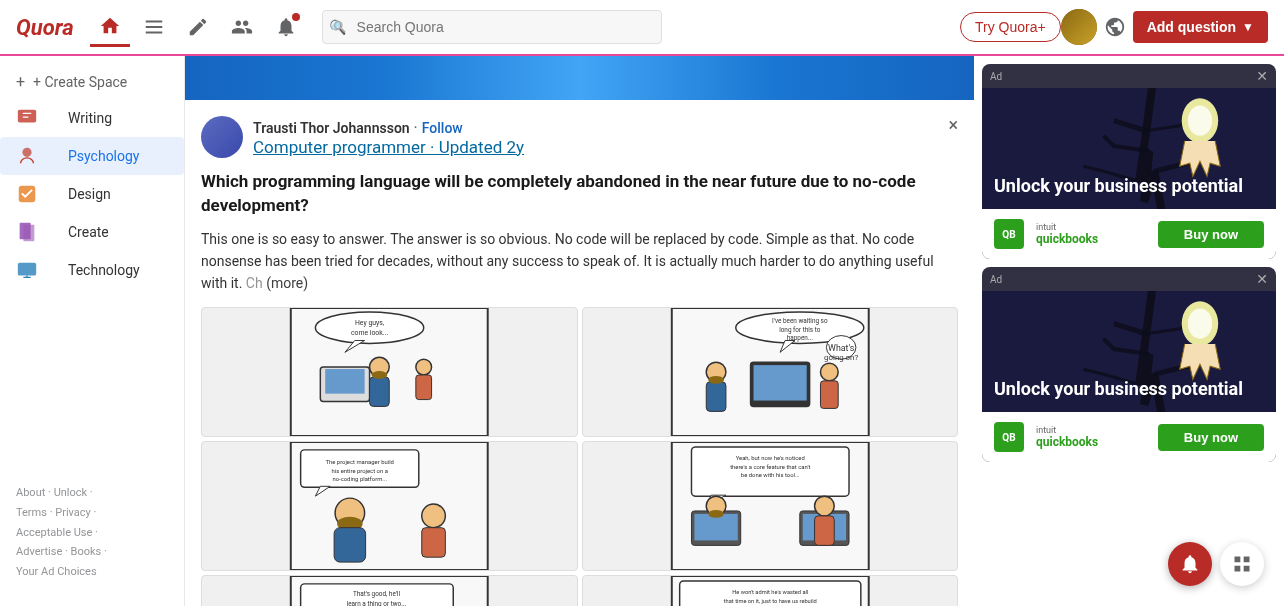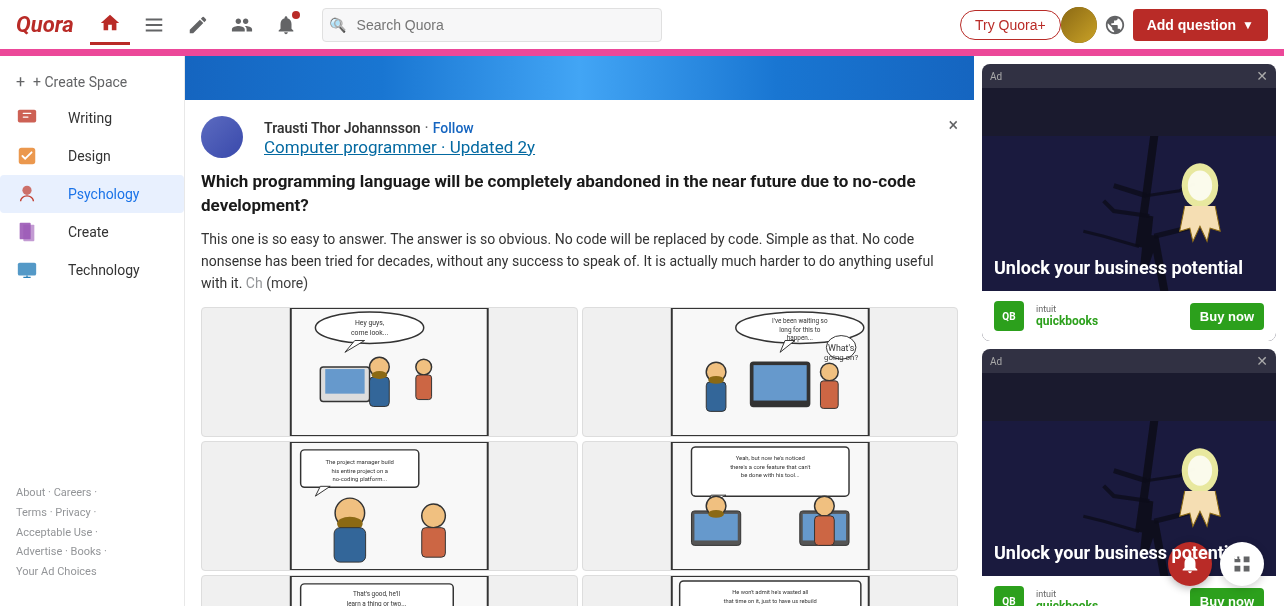--- a/index.html
+++ b/index.html
@@ -1,20 +1,20 @@
 <!DOCTYPE html>
 <html><head>
   <meta charset="utf-8">
   <style>
     * { box-sizing: border-box; margin: 0; padding: 0; }
     body { font-family: -apple-system, BlinkMacSystemFont, 'Segoe UI', Roboto, sans-serif; background: #fff; overflow: hidden; }
 
     
     .app { display: flex; flex-direction: column; height: 606px; width: 1284px; }
-    .header { display: flex; align-items: center; padding: 0 16px; height: 56px; border-bottom: 7px solid #ec4899; background: #fff; flex-shrink: 0; gap: 8px; }
+    .header { display: flex; align-items: center; padding: 0 16px; height: 56px; border-bottom: 2px solid #ec4899; background: #fff; flex-shrink: 0; gap: 8px; }
     .main-layout { display: flex; flex: 1; overflow: hidden; }
     .sidebar { width: 185px; flex-shrink: 0; padding: 8px 0; border-right: 1px solid #e8e8e8; display: flex; flex-direction: column; overflow-y: auto; }
     .content { flex: 1; overflow-y: auto; padding: 0; background: #fff; }
     .right-panel { width: 310px; flex-shrink: 0; padding: 8px; overflow-y: auto; background: #fff; }
 
     
     .logo { color: #b92b27; font-size: 22px; font-weight: 700; font-style: italic; margin-right: 8px; cursor: pointer; }
     .nav-icons { display: flex; gap: 4px; align-items: center; }
     .nav-icon { width: 40px; height: 40px; display: flex; align-items: center; justify-content: center; border-radius: 4px; cursor: pointer; position: relative; color: #636466; font-size: 20px; }
     .nav-icon.active { color: #b92b27; border-bottom: 3px solid #b92b27; border-radius: 0; }
@@ -37,21 +37,21 @@
     .sidebar-label { font-size: 14px; margin-left: 20px; }
     .create-space { display: flex; align-items: center; gap: 8px; padding: 8px 16px; cursor: pointer; color: #636466; font-size: 14px; }
     .create-space-icon { font-size: 16px; color: #636466; }
     .sidebar-footer { margin-top: auto; padding: 16px; font-size: 11px; color: #939598; line-height: 1.8; }
 
     
     .top-banner { background: linear-gradient(90deg, #1565c0, #1976d2); height: 44px; margin: 0; display: flex; align-items: center; justify-content: center; }
 
     .post-card { background: #fff; padding: 16px; border-bottom: 1px solid #e0e0e0; }
     .post-header { display: flex; align-items: flex-start; justify-content: space-between; margin-bottom: 12px; }
-    .post-author { display: flex; align-items: center; gap: 21px; }
+    .post-author { display: flex; align-items: center; gap: 10px; }
     .author-avatar { width: 42px; height: 42px; border-radius: 50%; background: linear-gradient(135deg, #5c6bc0, #3949ab); flex-shrink: 0; }
     .author-info { display: flex; flex-direction: column; }
     .author-name { font-size: 14px; font-weight: 600; color: #333; }
     .follow-link { color: #1565c0; font-size: 14px; font-weight: 500; cursor: pointer; }
     .author-meta { font-size: 17px; color: #0369a1; text-decoration: underline; }
     .close-btn { color: #636466; cursor: pointer; font-size: 18px; line-height: 1; }
 
     .post-title { font-size: 17px; font-weight: 700; color: #1a1a1a; margin-bottom: 10px; line-height: 1.4; }
     .post-text { font-size: 14px; color: #333; line-height: 1.6; }
     .post-text .more-link { color: #404040; cursor: pointer; }
@@ -60,27 +60,27 @@
     .comic-panel { background: #f0f0f0; border: 1px solid #ddd; border-radius: 4px; height: 130px; overflow: hidden; display: flex; align-items: center; justify-content: center; position: relative; }
     
     
     .comic-panel svg { width: 100%; height: 100%; }
 
     
     .ad-panel { background: #1a1a2e; border-radius: 8px; overflow: hidden; margin-bottom: 8px; position: relative; }
     .ad-top-bar { display: flex; justify-content: space-between; align-items: center; padding: 4px 8px; background: rgba(255,255,255,0.1); }
     .ad-label { font-size: 10px; color: #aaa; }
     .ad-close { color: #aaa; cursor: pointer; font-size: 14px; }
-    .ad-image { height: 155px; background: linear-gradient(135deg, #1a1a3e 0%, #2d2d5e 40%, #1a3a6e 70%, #2a4a7e 100%); display: flex; align-items: center; justify-content: center; position: relative; overflow: hidden; margin-top: 48px; }
+    .ad-image { height: 121px; background: linear-gradient(135deg, #1a1a3e 0%, #2d2d5e 40%, #1a3a6e 70%, #2a4a7e 100%); display: flex; align-items: center; justify-content: center; position: relative; overflow: hidden; }
     .ad-text-overlay { position: absolute; left: 20px; bottom: 20px; color: #fff; }
     .ad-footer { display: flex; align-items: center; justify-content: space-between; padding: 10px 12px; background: #fff; }
     .ad-brand { display: flex; align-items: center; gap: 8px; }
     .qb-logo { width: 28px; height: 28px; background: #2ca01c; border-radius: 4px; display: flex; align-items: center; justify-content: center; color: #fff; font-size: 10px; font-weight: 700; }
     .qb-text { font-size: 13px; font-weight: 600; color: #2ca01c; }
-    .buy-now-btn { background: #2ca01c; color: #fff; border: none; border-radius: 4px; padding: 6px 10px; font-size: 13px; font-weight: 600; cursor: pointer; margin-left: 27px; }
+    .buy-now-btn { background: #2ca01c; color: #fff; border: none; border-radius: 4px; padding: 6px 26px; font-size: 13px; font-weight: 600; cursor: pointer; margin-left: 27px; }
 
     
     .bell-badge { position: absolute; top: 6px; right: 6px; width: 8px; height: 8px; background: #b92b27; border-radius: 50%; }
   </style>
 </head>
 <body>
 
 <div class="app">
 
   <header class="header">
@@ -157,40 +157,40 @@
       <div class="sidebar-item">
         <span class="sidebar-icon">
           <svg width="22" height="22" viewBox="0 0 24 24">
               <rect x="2" y="3" width="20" height="14" rx="2" fill="#c0392b" opacity="0.8"></rect>
               <path d="M8 7h8M8 11h5" stroke="#fff" stroke-width="1.5" stroke-linecap="round"></path>
             </svg>
         </span>
         <span class="sidebar-label">Writing</span>
       </div>
 
+      <div class="sidebar-item active">
+        <span class="sidebar-icon">
+          <svg width="22" height="22" viewBox="0 0 24 24">
+              <circle cx="12" cy="8" r="5" fill="#c0392b" opacity="0.7"></circle>
+              <path d="M5 20c0-3.31 3.13-6 7-6s7 2.69 7 6" stroke="#c0392b" stroke-width="1.5" fill="none"></path>
+            </svg>
+        </span>
+        <span class="sidebar-label">Psychology</span>
+      </div>
+
       <div class="sidebar-item">
         <span class="sidebar-icon">
           <svg width="22" height="22" viewBox="0 0 24 24">
               <rect x="3" y="3" width="18" height="18" rx="3" fill="#e67e22" opacity="0.8"></rect>
               <path d="M7 12l3 3 7-7" stroke="#fff" stroke-width="2" stroke-linecap="round" fill="none"></path>
             </svg>
         </span>
         <span class="sidebar-label">Design</span>
       </div>
 
-      <div class="sidebar-item active">
-        <span class="sidebar-icon">
-          <svg width="22" height="22" viewBox="0 0 24 24">
-              <circle cx="12" cy="8" r="5" fill="#c0392b" opacity="0.7"></circle>
-              <path d="M5 20c0-3.31 3.13-6 7-6s7 2.69 7 6" stroke="#c0392b" stroke-width="1.5" fill="none"></path>
-            </svg>
-        </span>
-        <span class="sidebar-label">Psychology</span>
-      </div>
-
       <div class="sidebar-item">
         <span class="sidebar-icon">
           <svg width="22" height="22" viewBox="0 0 24 24">
               <rect x="4" y="2" width="12" height="18" rx="1" fill="#8e44ad" opacity="0.8"></rect>
               <rect x="8" y="4" width="12" height="18" rx="1" fill="#9b59b6" opacity="0.6"></rect>
             </svg>
         </span>
         <span class="sidebar-label">Create</span>
       </div>
 
@@ -200,21 +200,21 @@
               <rect x="2" y="4" width="20" height="14" rx="2" fill="#2980b9" opacity="0.8"></rect>
               <path d="M8 20h8M12 18v2" stroke="#2980b9" stroke-width="1.5"></path>
             </svg>
         </span>
         <span class="sidebar-label">Technology</span>
       </div>
 
       <div class="sidebar-footer">
         <div>
           <span style="cursor:pointer;">About</span> · 
-          <span style="cursor:pointer;">Careers</span> ·
+          <span style="cursor:pointer;">Unlock</span> ·
         </div>
         <div>
           <span style="cursor:pointer;">Terms</span> · 
           <span style="cursor:pointer;">Privacy</span> ·
         </div>
         <div>
           <span style="cursor:pointer;">Acceptable Use</span> ·
         </div>
         <div>
           <span style="cursor:pointer;">Advertise</span> · 

